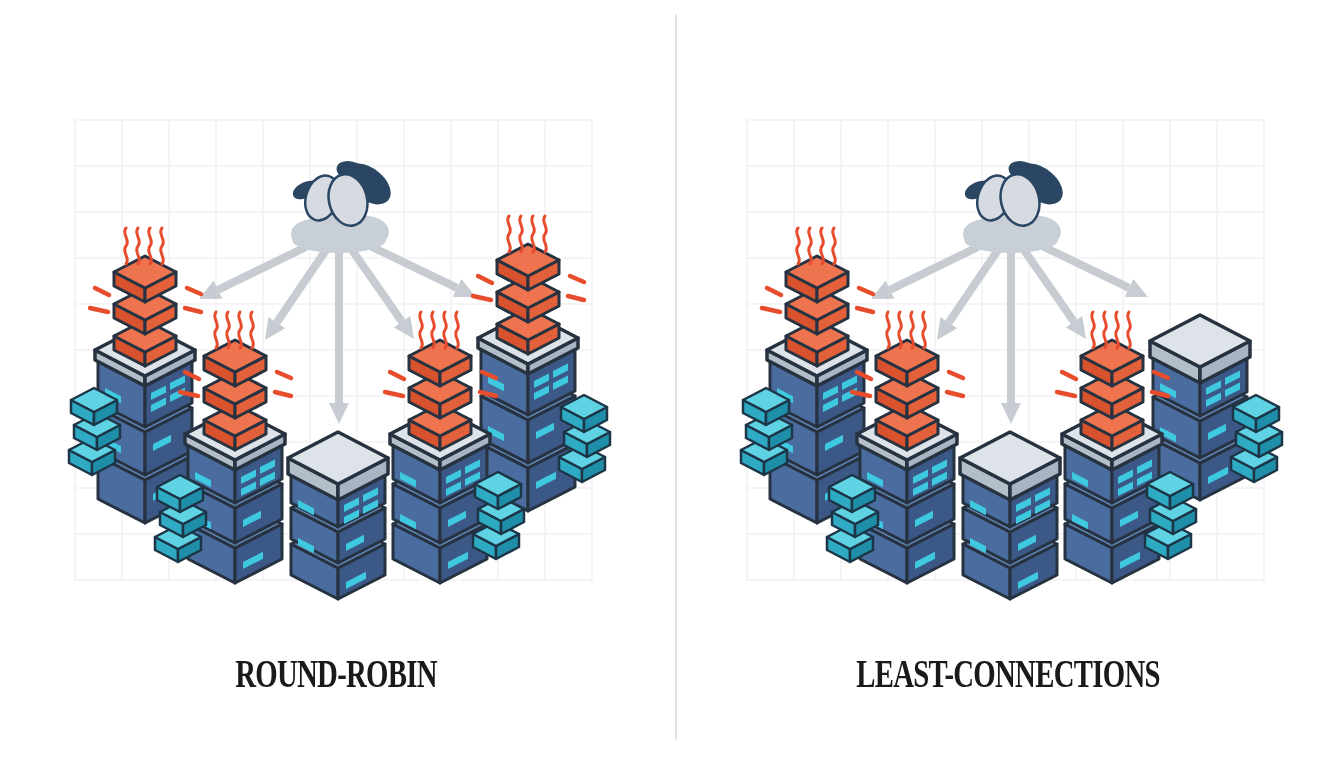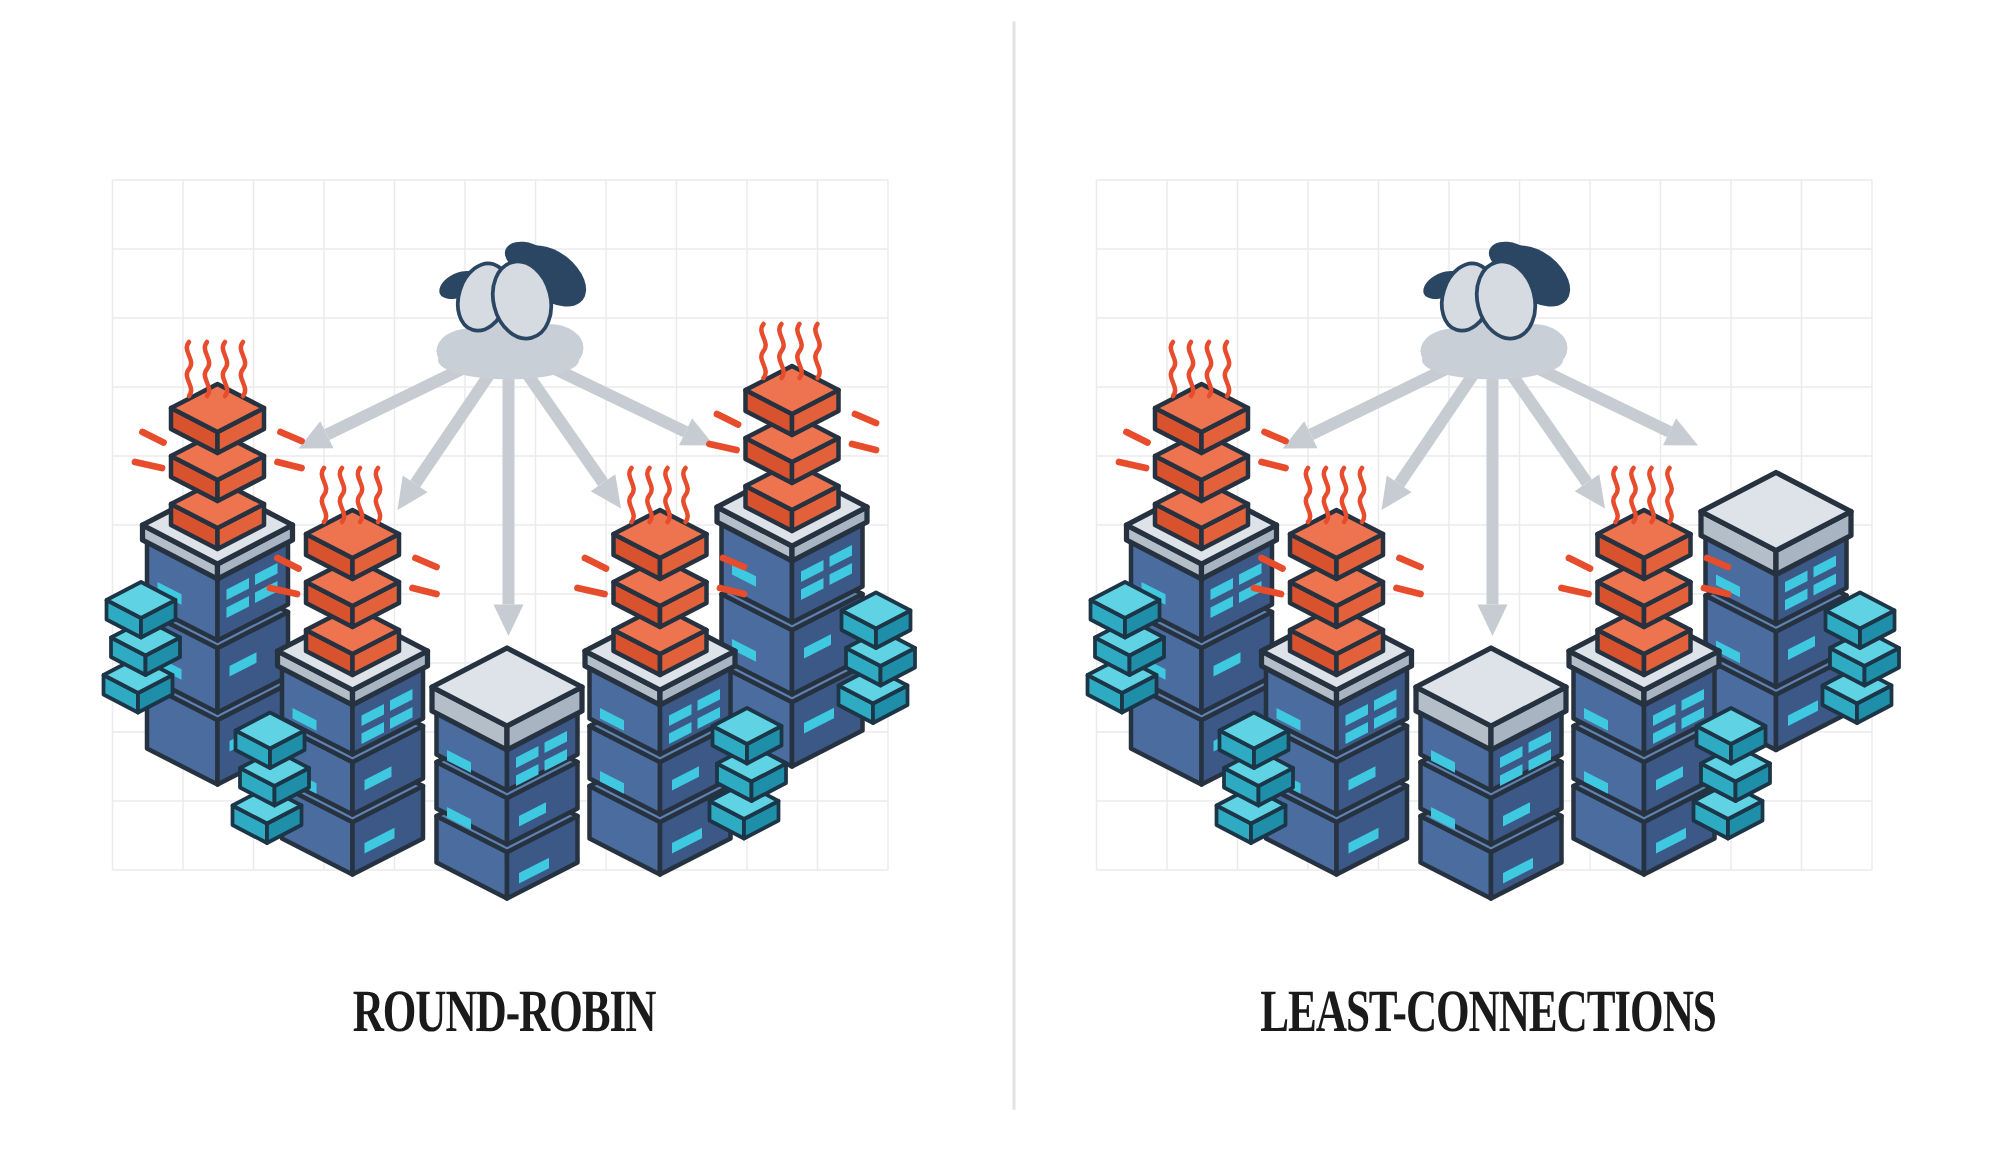--- a/index.html
+++ b/index.html
@@ -2,21 +2,21 @@
 <html><head>
 <meta charset="utf-8">
 <style>
   html,body{margin:0;padding:0;background:#fff;}
   #figure{
     position:relative;width:1344px;height:768px;background:#ffffff;
     overflow:hidden;font-family:"Liberation Sans",sans-serif;
   }
   .panel{position:absolute;top:0;width:672px;height:552px;font-family:Liberation Serif, serif;}
   #panel-rr{left:0;}
-  #panel-lc{left:656px;}
+  #panel-lc{left:672px;}
   .scene{position:absolute;left:0;top:0;width:672px;height:768px;display:block;}
   .divider{position:absolute;left:675px;top:14px;width:2px;height:726px;background:#e3e3e3;border-radius:2px;}
   .caption{
     position:absolute;left:0;right:0;top:650px;margin:0;text-align:center;
     font-size:40px;font-weight:bold;letter-spacing:-1px;color:#1a1a1a;
     transform:scaleX(0.72);transform-origin:50% 50%;white-space:nowrap;
   }
 </style>
 </head>
 <body>

